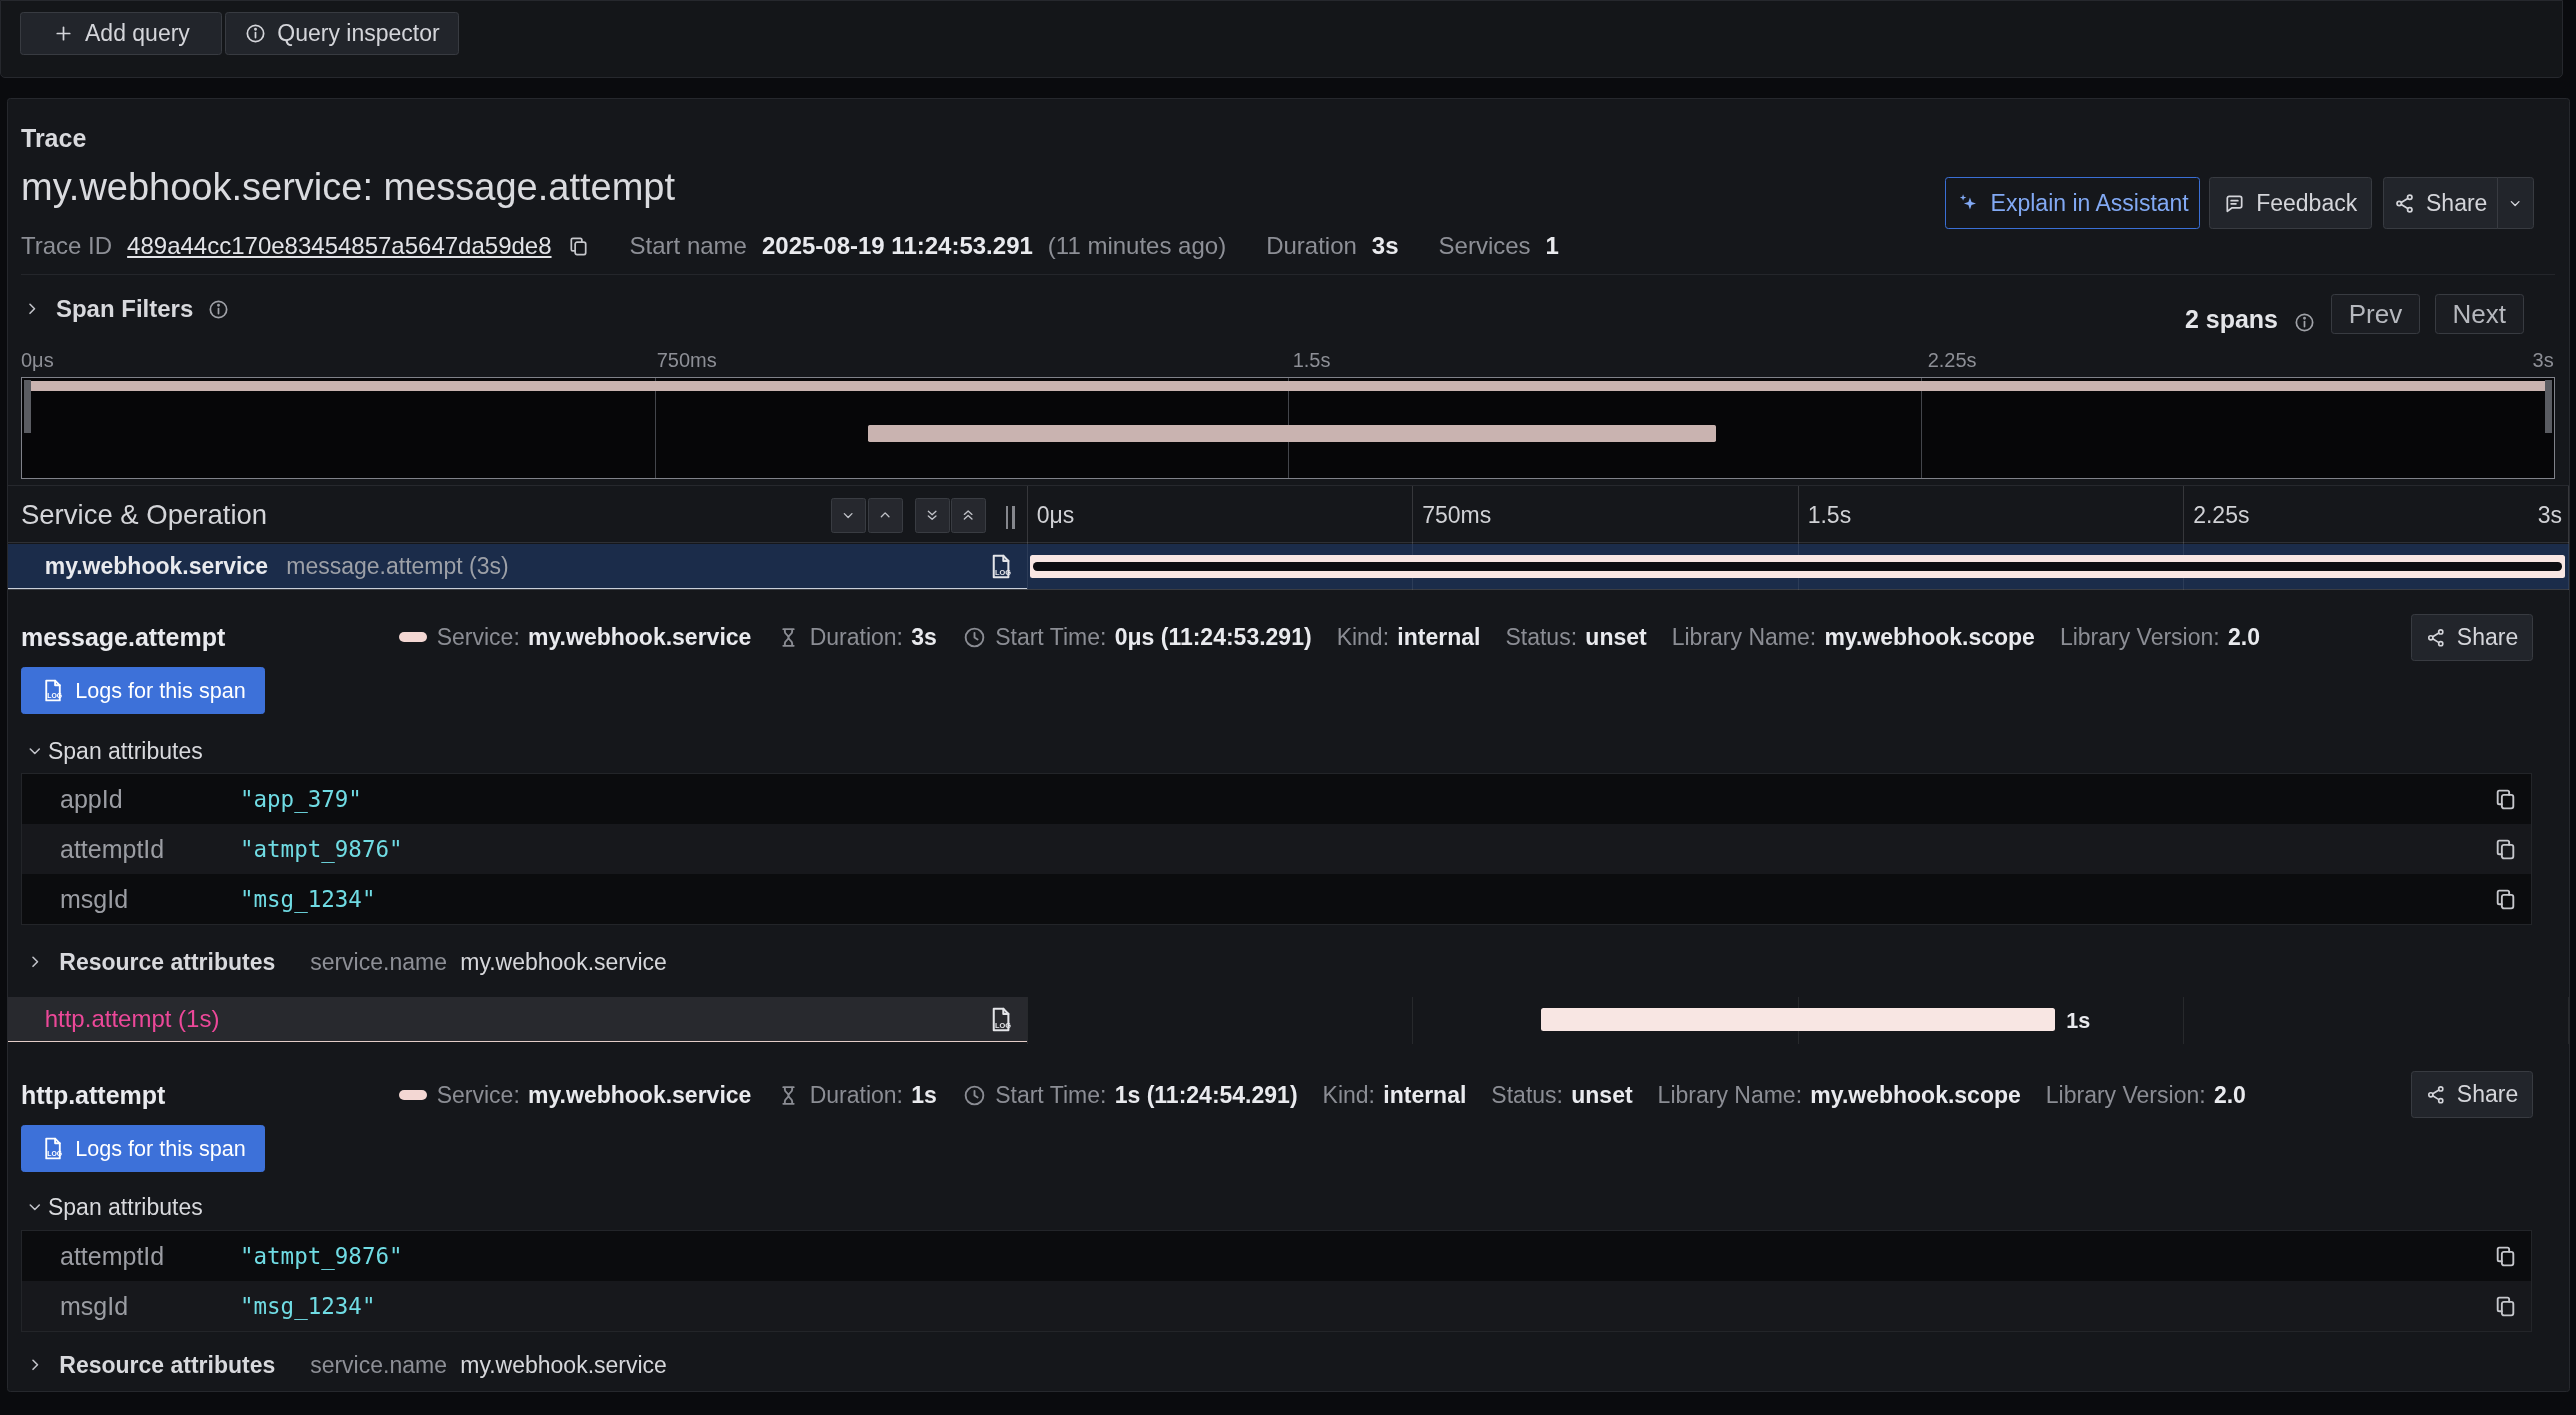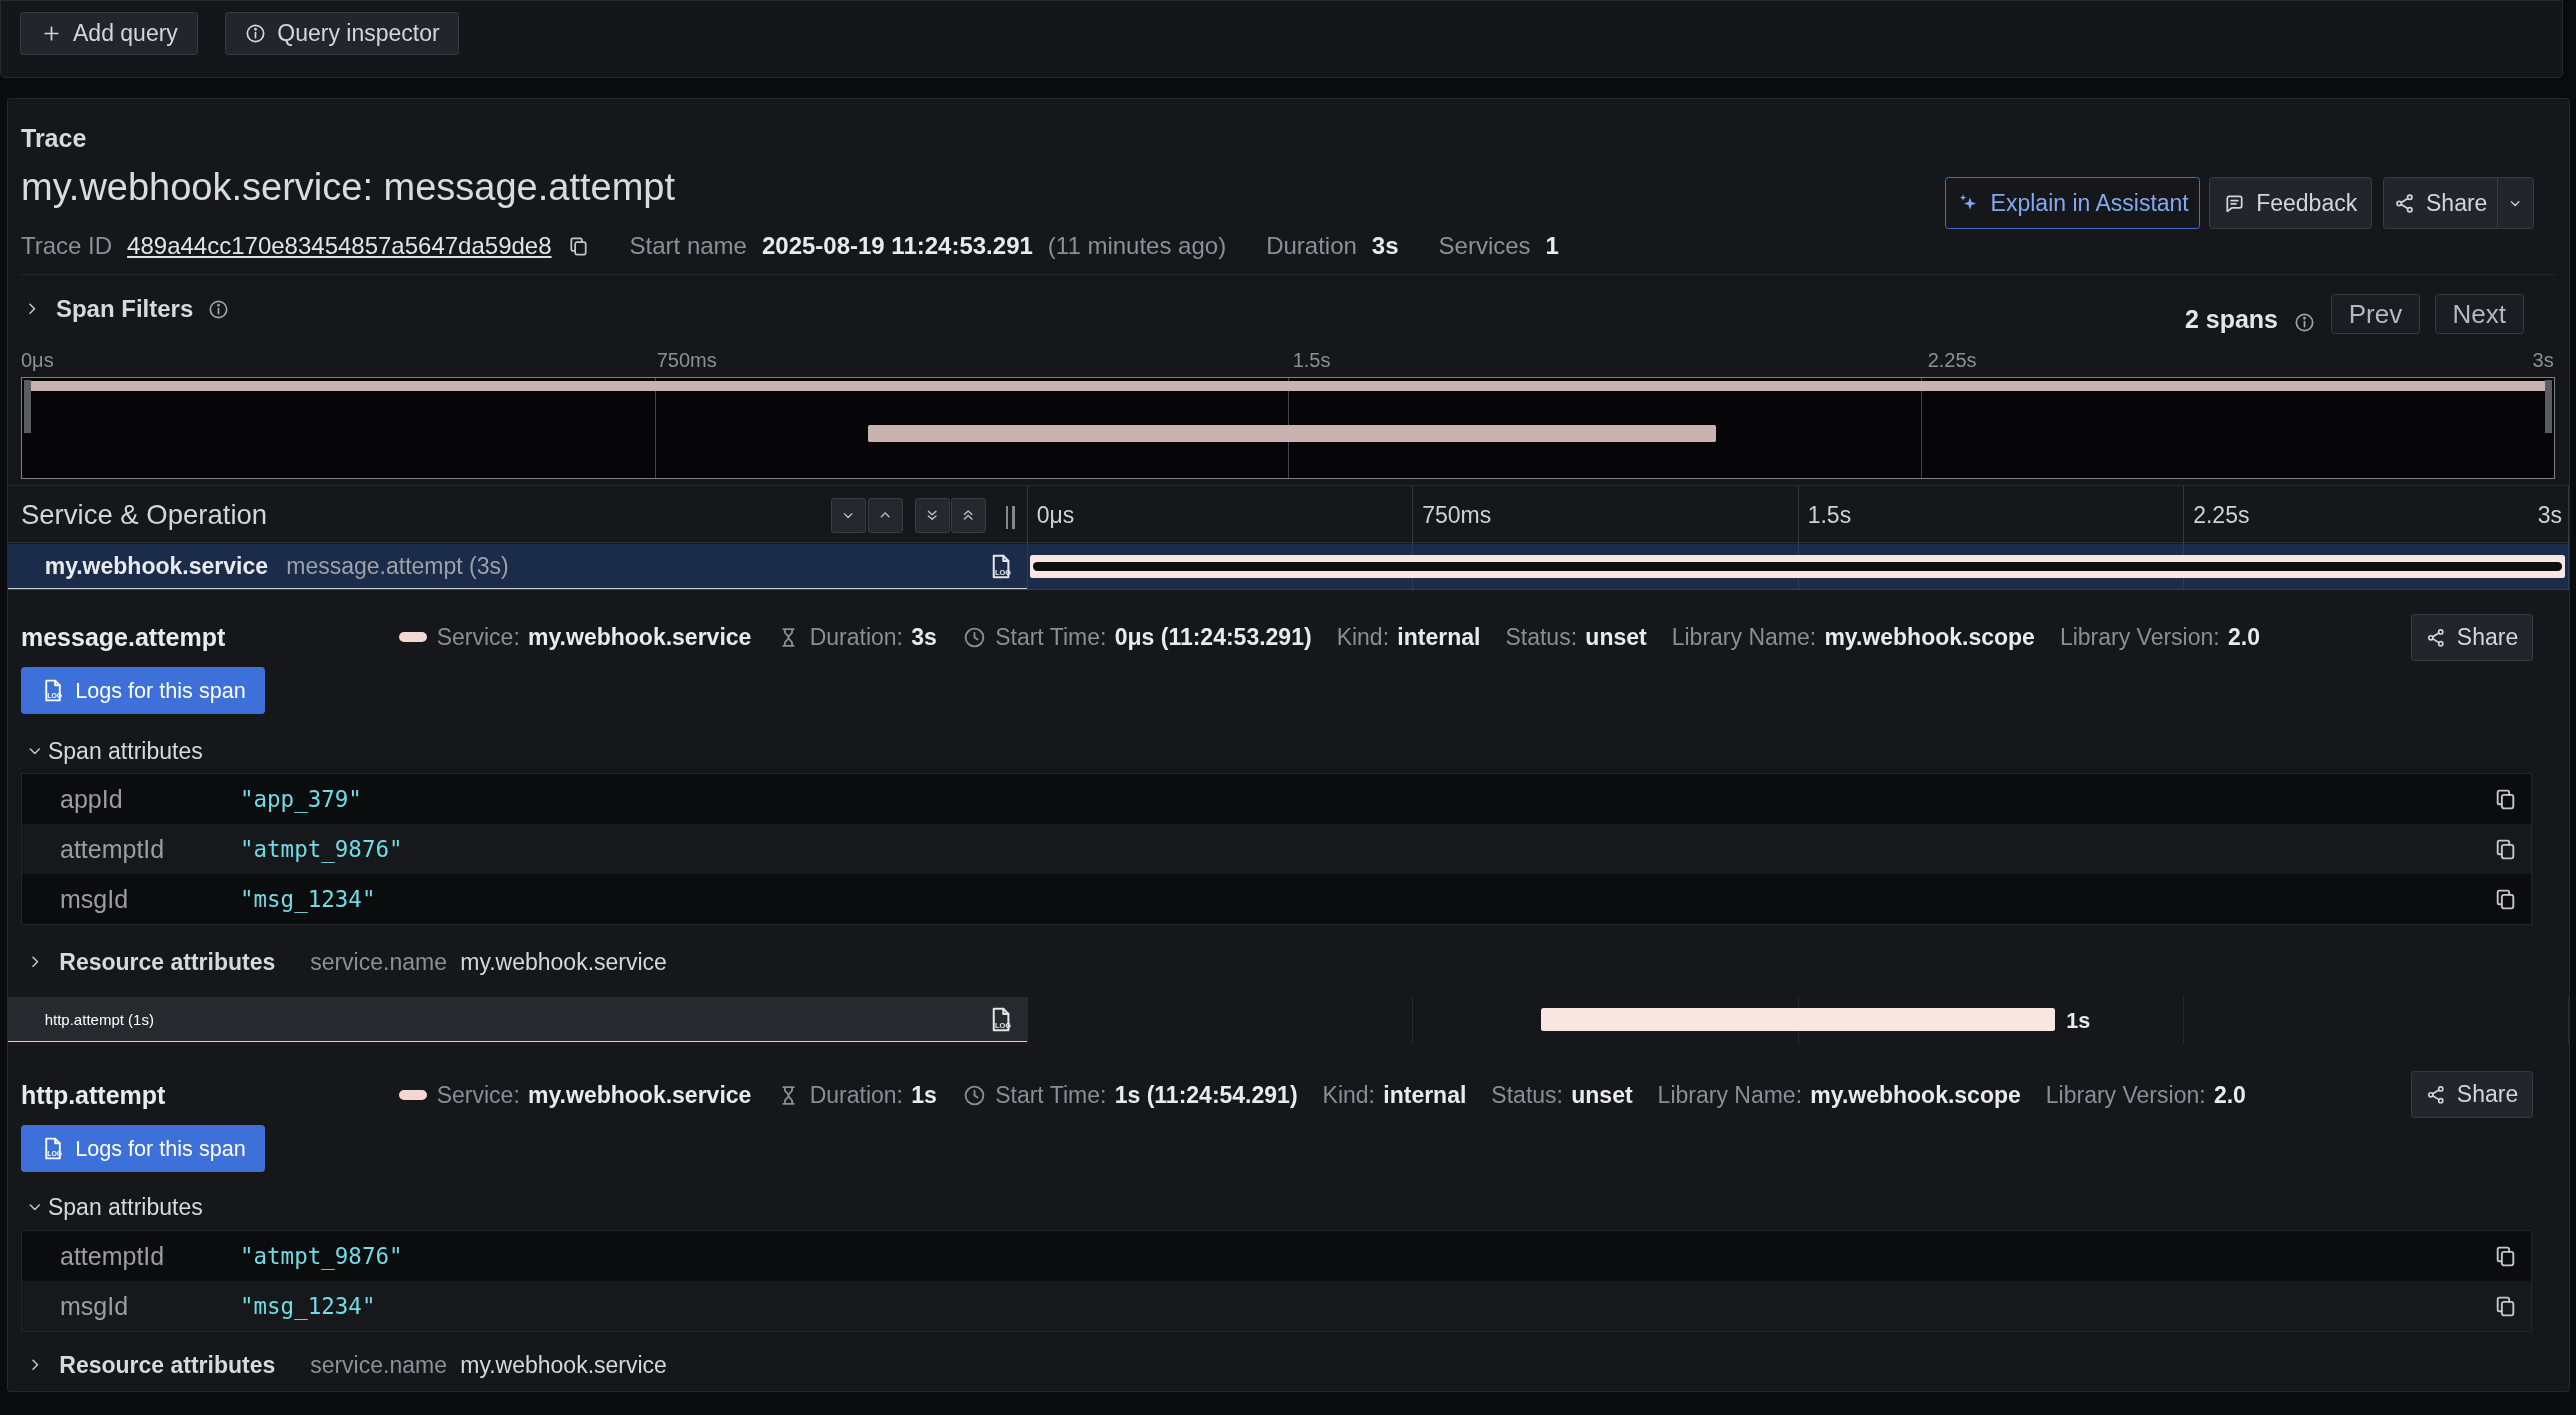--- a/index.html
+++ b/index.html
@@ -65,21 +65,21 @@
   .copybtn{width:50px;display:flex;justify-content:center;color:#c6c7cc;cursor:pointer}
 
   .res-line{position:absolute;display:flex;align-items:center;gap:13.3px;font-size:23px;white-space:nowrap}
 </style>
 </head>
 <body>
 
 <div id="screen">
 
   <div id="query-panel"></div>
-  <button class="btn" style="left:20px;top:11.7px;height:43px;padding:0 19px">
+  <button class="btn" style="left:20px;top:11.7px;height:43px;padding:0 31px">
     <svg class="ic i28" viewBox="0 0 24 24">
         <path d="M12 5.5v13M5.5 12h13"></path>
       </svg>
     <span>Add query</span>
   </button>
   <button class="btn" style="left:225px;top:11.7px;height:43px;padding:0 18.3px">
     <svg class="ic i28" viewBox="0 0 24 24">
         <circle cx="12" cy="12" r="8.5"></circle>
         <path d="M12 11v5.2"></path>
         <circle cx="12" cy="7.6" r="0.6" fill="currentColor"></circle>
@@ -358,21 +358,21 @@
       <svg class="ic i26" style="color:#c0c2c8" viewBox="0 0 24 24">
           <path d="M10 7l5 5-5 5"></path>
         </svg>
       <span style="font-weight:600;color:#d8d9dd">Resource attributes</span>
       <span class="dim" style="margin-left:21.6px">service.name</span>
       <span style="color:#d6d7db">my.webhook.service</span>
     </div>
 
     <div class="abs" style="left:0;top:898px;width:2561px;height:47px;cursor:pointer">
       <div class="abs" style="left:0;top:0;width:1019px;height:45px;background:#28292e;border-bottom:1.7px solid #e4cec9;display:flex;align-items:center">
-        <span style="margin-left:37px;font-size:15px;color:#ffffff">http.attempt (1s)</span>
+        <span style="margin-left:37px;font-size:24px;color:#ec4899">http.attempt (1s)</span>
         <div class="logbtn" style="left:974px;top:4.2px">
           <svg class="ic i32" viewBox="0 0 24 24">
               <path d="M6 2.5h8.5L19 7v14.5H6z"></path>
               <path d="M14.5 2.5V7H19"></path>
               <text x="7" y="19.3" font-size="6.6" font-weight="700" fill="currentColor" stroke="none" font-family="Liberation Sans,sans-serif">LOG</text>
             </svg>
         </div>
       </div>
       <div class="abs grid" style="left:1019px;top:0;width:1542px;height:47px">
         <i style="left:0"></i>

